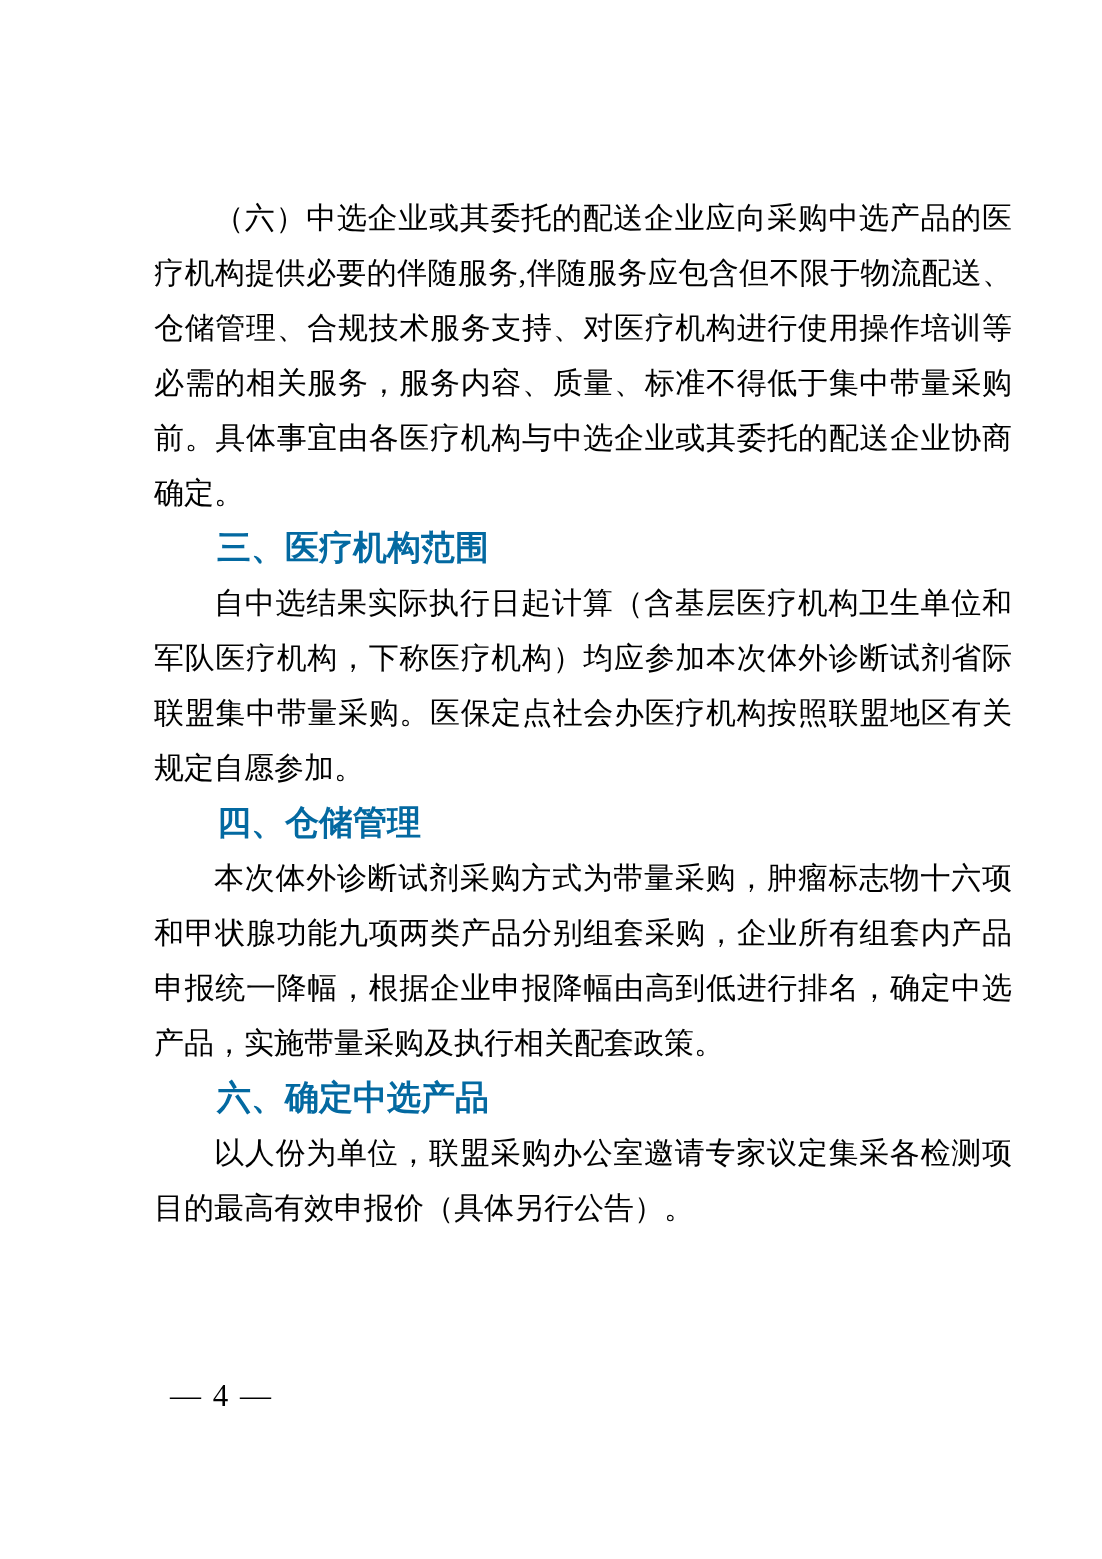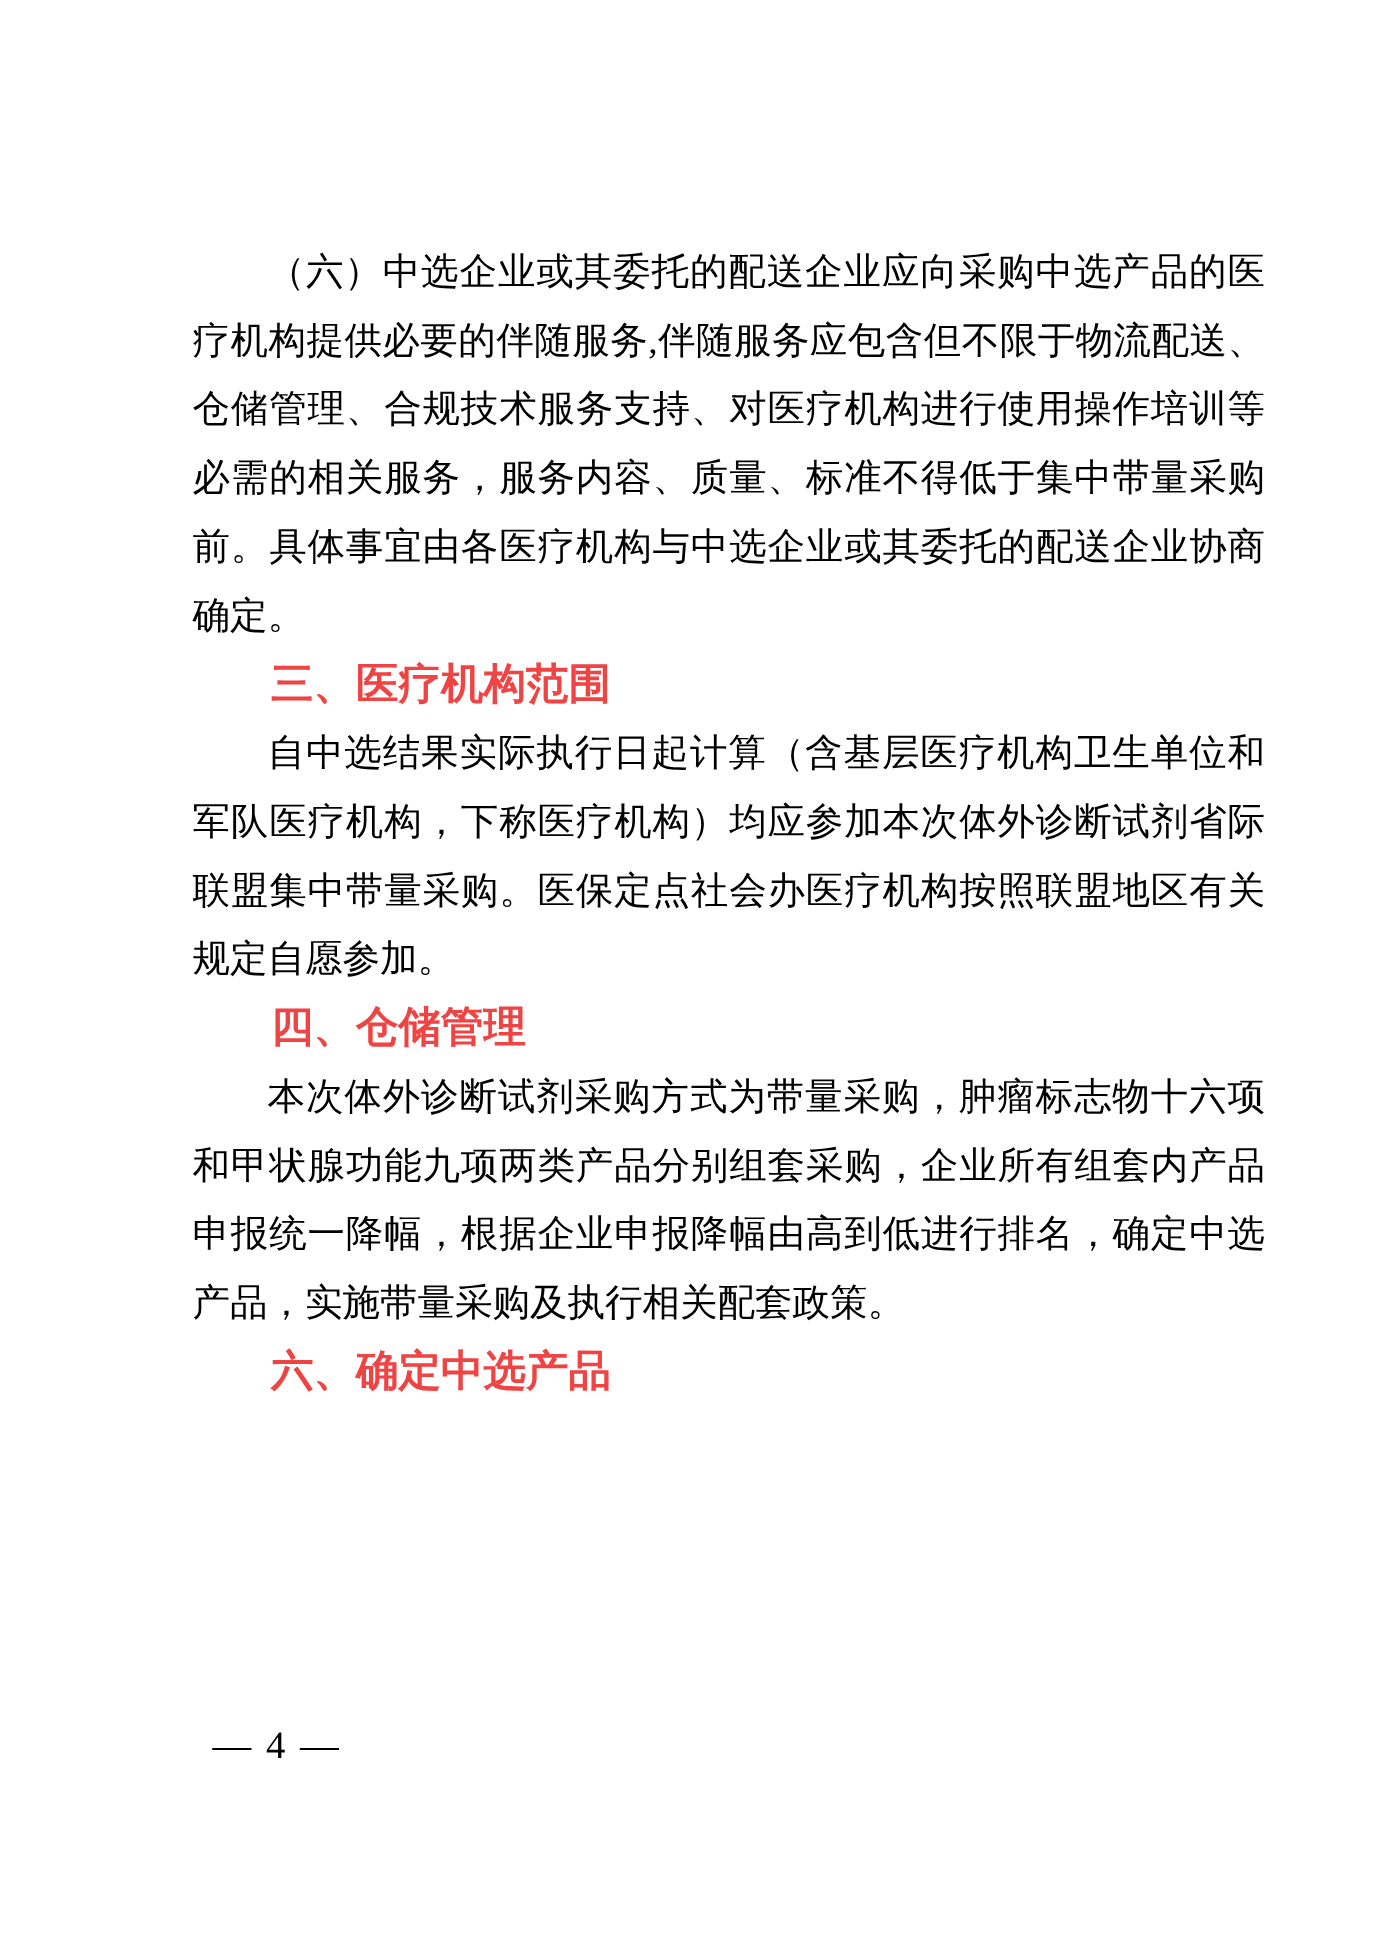--- a/index.html
+++ b/index.html
@@ -32,21 +32,21 @@
     text-indent: 2em;
     color: #000000;
     font-family: "Liberation Serif", "DejaVu Serif", serif;
   }
   .section-heading {
     margin: 0;
     font-size: 34px;
     line-height: 55px;
     font-weight: 700;
     text-indent: 1.85em;
-    color: #ef4444;
+    color: #0369a1;
     font-family: "Liberation Sans", "DejaVu Sans", sans-serif;
   }
   .page-number {
     position: absolute;
     left: 170px;
     top: 1380px;
     font-size: 31px;
     line-height: 31px;
     letter-spacing: 2px;
     color: #000000;
@@ -57,16 +57,17 @@
 <body>
 
 <div class="page">
   <div class="content">
     <p class="body-para">（六）中选企业或其委托的配送企业应向采购中选产品的医疗机构提供必要的伴随服务,伴随服务应包含但不限于物流配送、仓储管理、合规技术服务支持、对医疗机构进行使用操作培训等必需的相关服务，服务内容、质量、标准不得低于集中带量采购前。具体事宜由各医疗机构与中选企业或其委托的配送企业协商确定。</p>
     <h2 class="section-heading">三、医疗机构范围</h2>
     <p class="body-para">自中选结果实际执行日起计算（含基层医疗机构卫生单位和军队医疗机构，下称医疗机构）均应参加本次体外诊断试剂省际联盟集中带量采购。医保定点社会办医疗机构按照联盟地区有关规定自愿参加。</p>
     <h2 class="section-heading">四、仓储管理</h2>
     <p class="body-para">本次体外诊断试剂采购方式为带量采购，肿瘤标志物十六项和甲状腺功能九项两类产品分别组套采购，企业所有组套内产品申报统一降幅，根据企业申报降幅由高到低进行排名，确定中选产品，实施带量采购及执行相关配套政策。</p>
     <h2 class="section-heading">六、确定中选产品</h2>
+    <p class="body-para">以人份为单位，联盟采购办公室邀请专家议定集采各检测项目的最高有效申报价（具体另行公告）。</p>
   </div>
 
   <div class="page-number">— 4 —</div>
 </div>
 
 </body></html>

